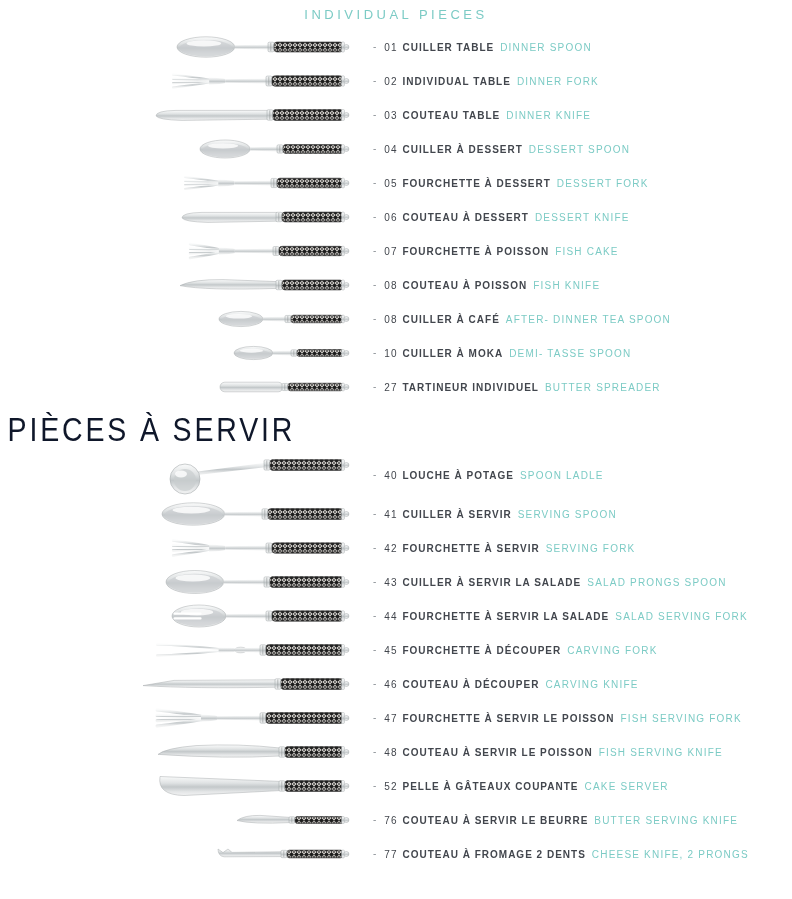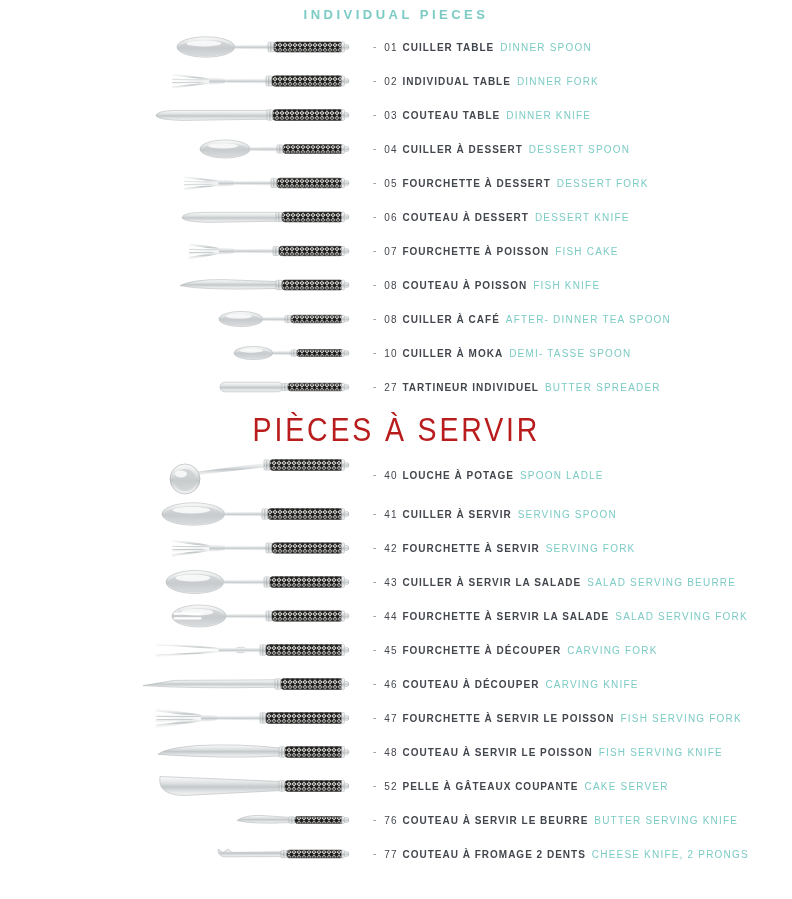--- a/index.html
+++ b/index.html
@@ -11,27 +11,27 @@
   *{box-sizing:border-box;margin:0;padding:0;}
   html,body{background:var(--pagebg);}
   body{
     width:792px;height:899px;overflow:hidden;
     font-family:"Liberation Sans",sans-serif;
     -webkit-font-smoothing:antialiased;
   }
   .page{width:792px;padding-top:6px;}
   .teal-h{
     text-align:center;
-    font-size:13px;font-weight:700;letter-spacing:3.5px;
+    font-size:13px;font-weight:400;letter-spacing:3.5px;
     color:var(--teal);line-height:18px;
   }
   .sec1 .teal-h{line-height:18px;margin-top:0;}
   .deco-h{
-    text-align:center;line-height:34px;margin-top:8px;
-    font-weight:300;color:#b91c1c;
+    text-align:left;line-height:34px;margin-top:8px;
+    font-weight:300;color:#0f172a;
   }
   .deco-h .deco-in{
     display:inline-block;
     font-family:"Liberation Sans",sans-serif;
     font-size:30px;font-weight:300;letter-spacing:3px;
     transform:scale(0.95,1.12);transform-origin:center;
   }
   .sec2 .teal-h{margin-top:6px;}
   .list{margin-top:6px;}
   .sec2 .list{margin-top:6px;}
@@ -407,21 +407,21 @@
               <rect x="106" y="11.606" width="73" height="10.788" rx="3" fill="url(#hp)" stroke="#4a4a4a" stroke-width="0.6"></rect>
               <rect x="106" y="11.606" width="73" height="10.788" rx="3" fill="url(#cyl)"></rect>
               <rect x="177.5" y="11.606" width="3" height="10.788" rx="1.2" fill="url(#sg)" stroke="#9fa4a7" stroke-width="0.4"></rect>
               <circle cx="182.4" cy="17" r="2.5" fill="url(#sg)" stroke="#9fa4a7" stroke-width="0.5"></circle>
             </svg>
           </div>
     <div class="lab">
       <span class="dash">-</span>
       <span class="num">43</span>
       <span class="fr">CUILLER À SERVIR LA SALADE</span>
-      <span class="en">SALAD SERVING BEURRE</span>
+      <span class="en">SALAD PRONGS SPOON</span>
     </div>
   </div>
         <div class="row">
     <div class="art">
             <svg width="187" height="34" viewBox="0 0 187 34" xmlns="http://www.w3.org/2000/svg">
               <ellipse cx="29" cy="17" rx="27" ry="11" fill="url(#sg)" stroke="#a8adaf" stroke-width="0.5"></ellipse>
               <ellipse cx="29" cy="18.2" rx="24.5" ry="9" fill="#c9cdcf" opacity="0.65"></ellipse>
               <ellipse cx="27" cy="13.15" rx="16.2" ry="3.3" fill="#ffffff" opacity="0.8"></ellipse>
               <rect x="3.5" y="13.6" width="28.080000000000002" height="2.1" rx="1" fill="#ffffff"></rect>
               <rect x="3.5" y="18.3" width="28.080000000000002" height="2.1" rx="1" fill="#ffffff"></rect>

